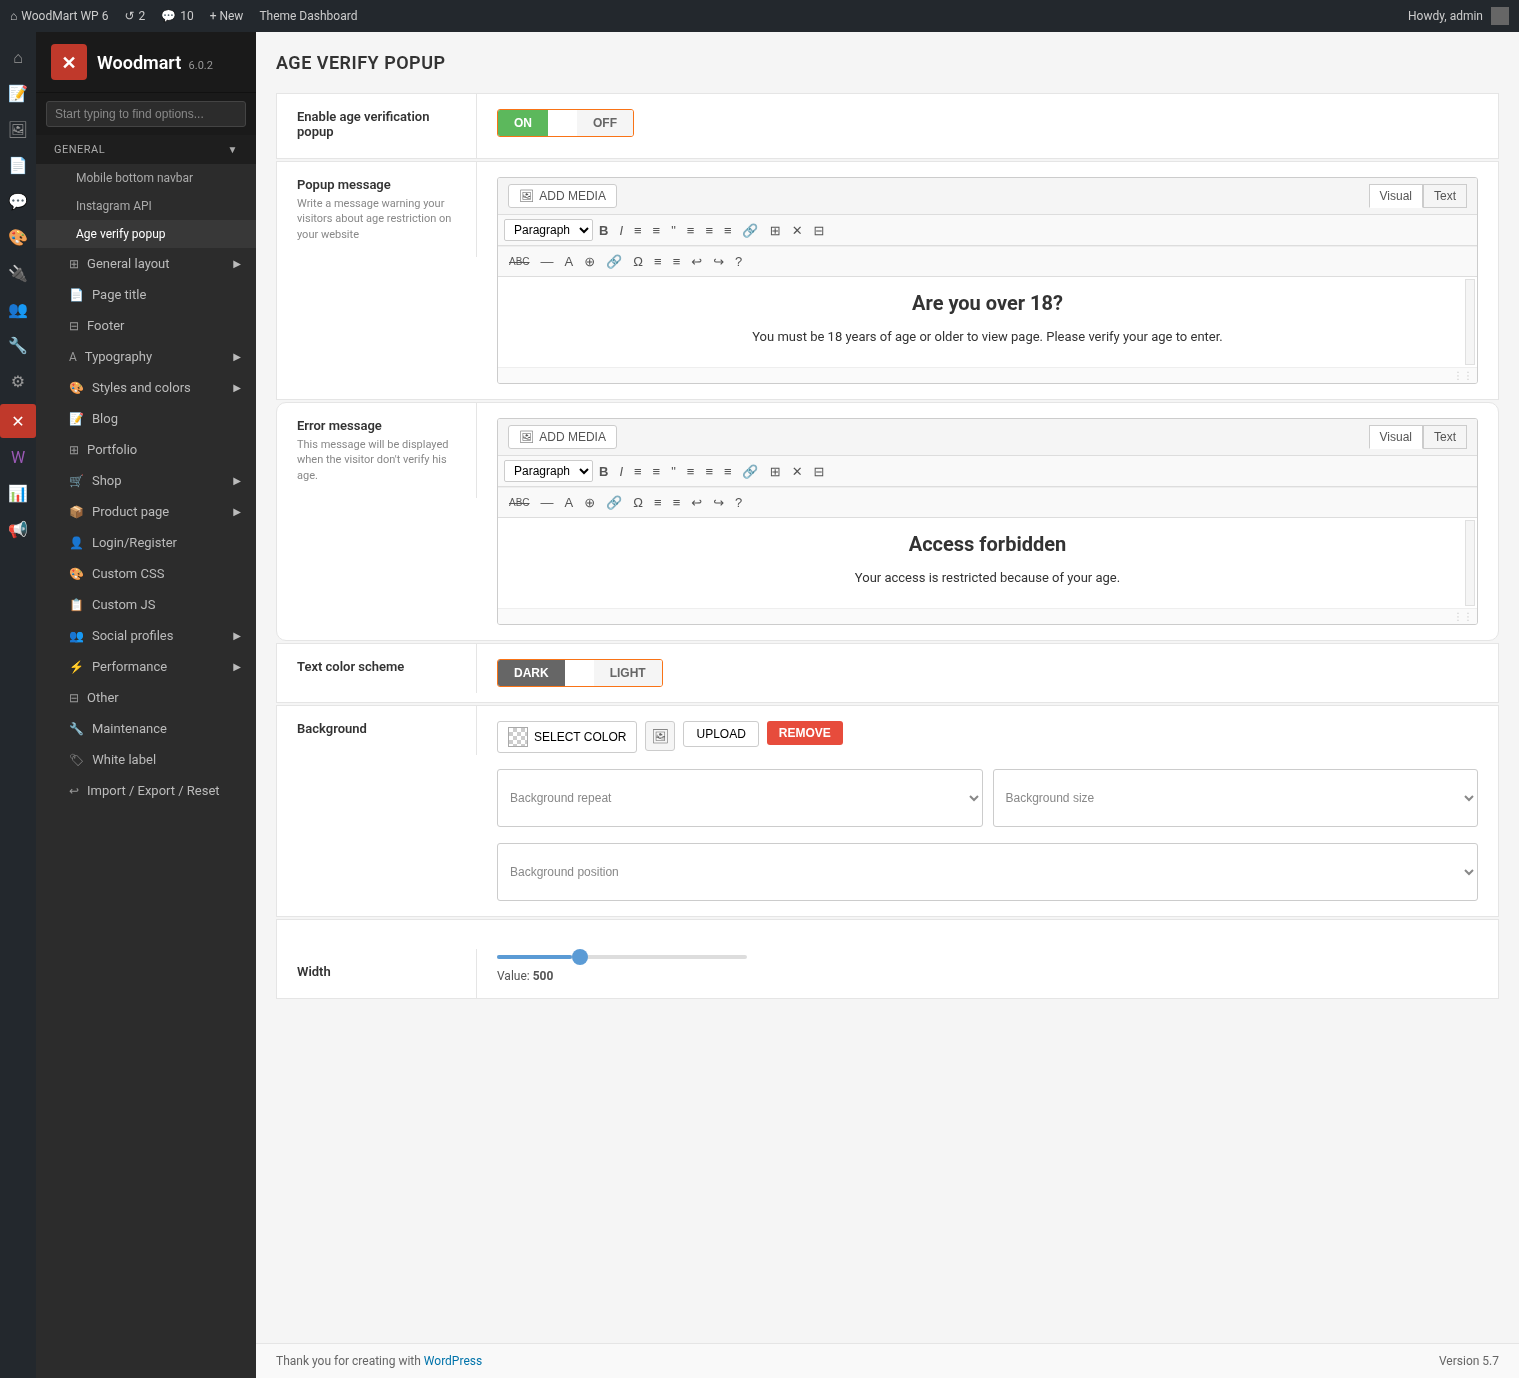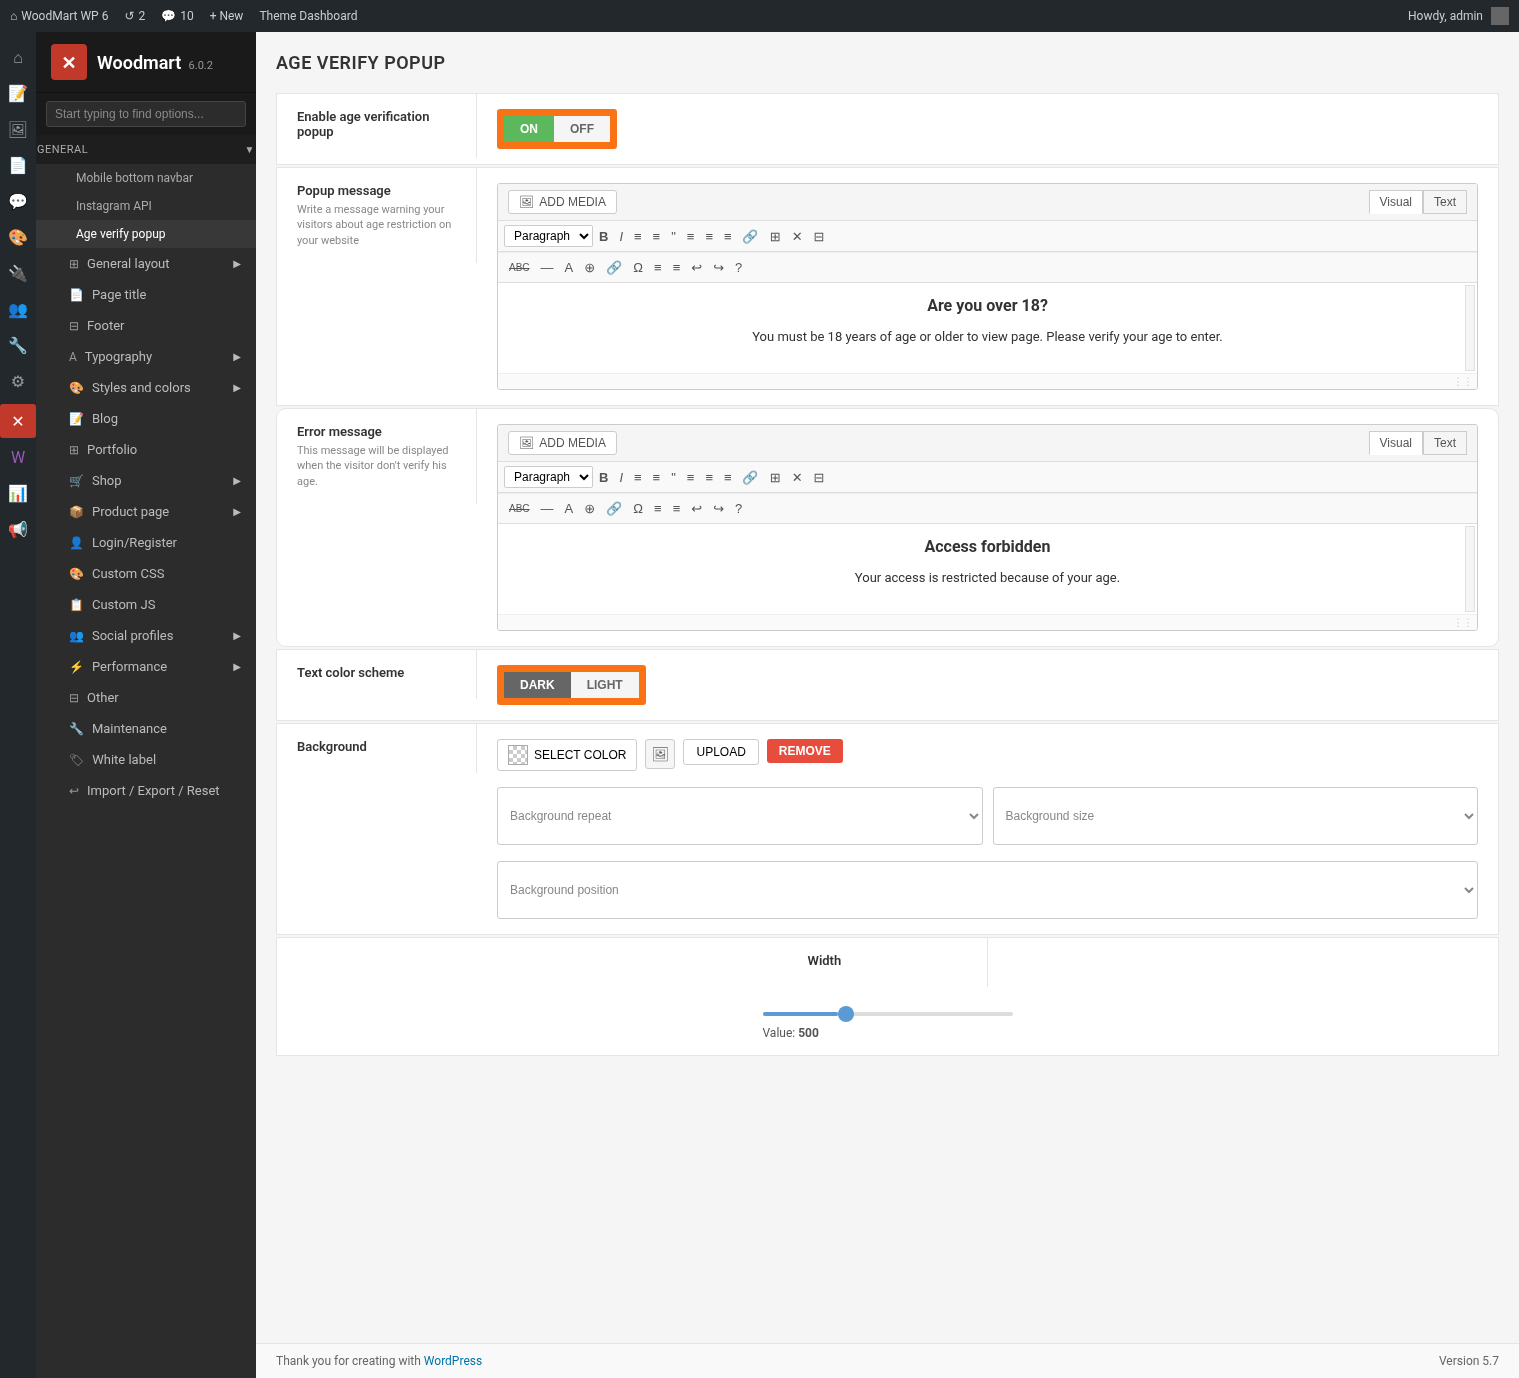--- a/index.html
+++ b/index.html
@@ -91,21 +91,21 @@
       color: #ccc;
       padding: 5px 8px;
       border-radius: 3px;
       font-size: 12px;
     }
     .theme-search input::placeholder { color: #888; }
 
     .sidebar-section { padding: 0; }
     .sidebar-section-header {
       background: #1e1e1e;
-      padding: 8px 1px;
+      padding: 8px 18px;
       font-size: 11px;
       color: #aaa;
       text-transform: uppercase;
       letter-spacing: 0.5px;
       display: flex;
       align-items: center;
       justify-content: space-between;
       cursor: pointer;
     }
     .sidebar-section-header .chevron { font-size: 10px; }
@@ -187,24 +187,25 @@
       line-height: 1.4;
     }
     .option-control-col {
       flex: 1;
       padding: 15px 20px;
     }
 
     
     .toggle-group {
       display: flex;
-      border: 7px solid #f97316;
+      border: 1px solid #f97316;
       border-radius: 3px;
       overflow: hidden;
       width: fit-content;
+      gap: 29px;
     }
     .toggle-btn {
       padding: 6px 16px;
       font-size: 12px;
       font-weight: 600;
       cursor: pointer;
       border: none;
       background: #f5f5f5;
       color: #666;
     }
@@ -280,21 +281,21 @@
     .editor-content {
       min-height: 80px;
       padding: 10px;
       position: relative;
     }
     .editor-content-text {
       text-align: center;
       font-size: 14px;
       line-height: 1.6;
     }
-    .editor-content-bold { font-weight: bold; font-size: 16px; text-align: center; }
+    .editor-content-bold { font-weight: bold; font-size: 20px; text-align: center; }
     .editor-scrollbar {
       position: absolute;
       right: 2px;
       top: 2px;
       bottom: 2px;
       width: 10px;
       background: #f5f5f5;
       border: 1px solid #e0e0e0;
     }
     .editor-resize-handle {
@@ -787,21 +788,21 @@
               </div>
               <div class="bg-select-row">
                 <select class="bg-select">
                   <option value="" placeholder="Background position">Background position</option>
                 </select>
               </div>
             </div>
           </div>
         </div>
 
-        <div class="option-row" style="min-height:80px;align-items:center;flex-direction:column;">
+        <div class="option-row" style="min-height:80px;align-items:flex-end;">
           <div class="option-label-col">
             <div class="option-label">Width</div>
           </div>
           <div class="option-control-col">
             <div class="slider-container">
               <div class="slider-track">
                 <div class="slider-fill"></div>
                 <div class="slider-thumb"></div>
               </div>
               <div class="slider-value">

